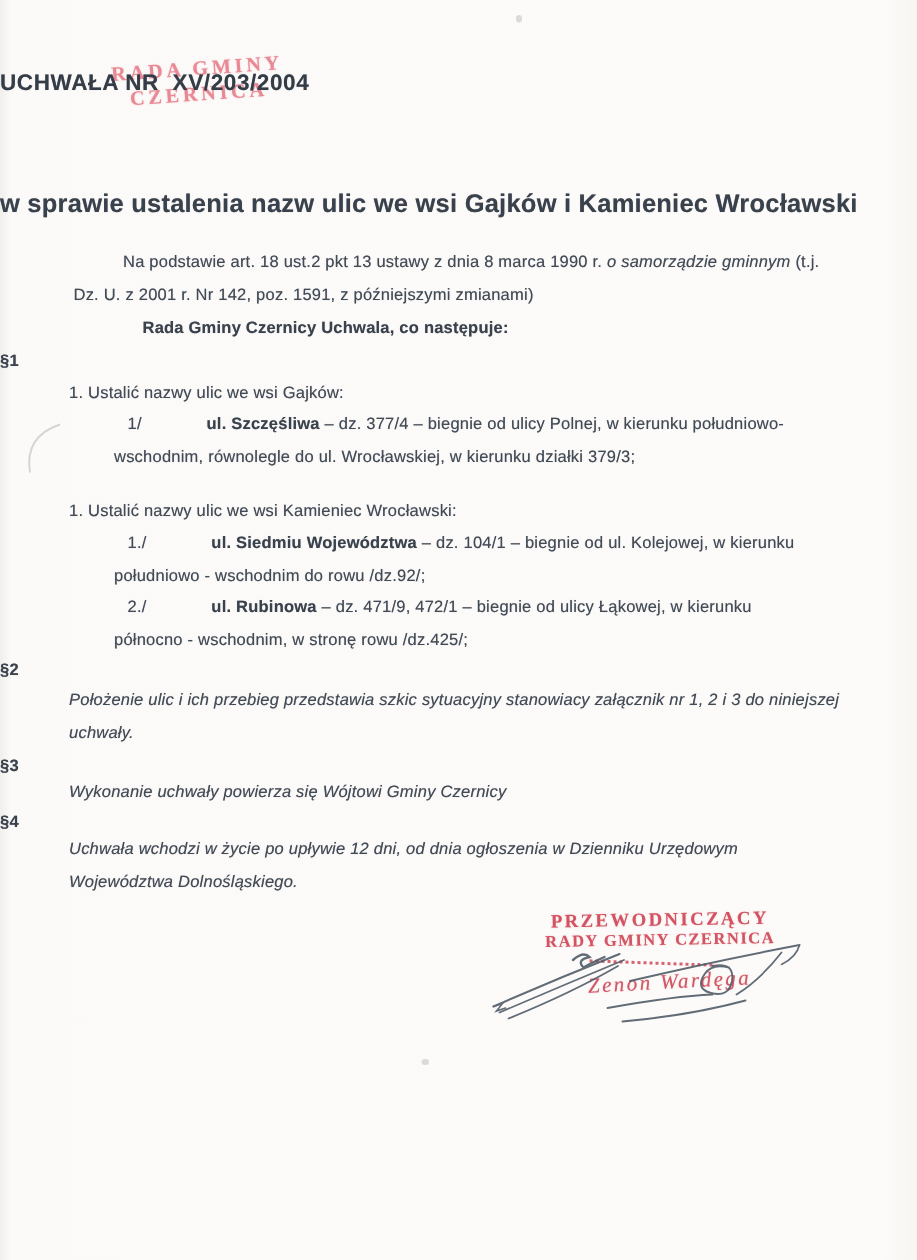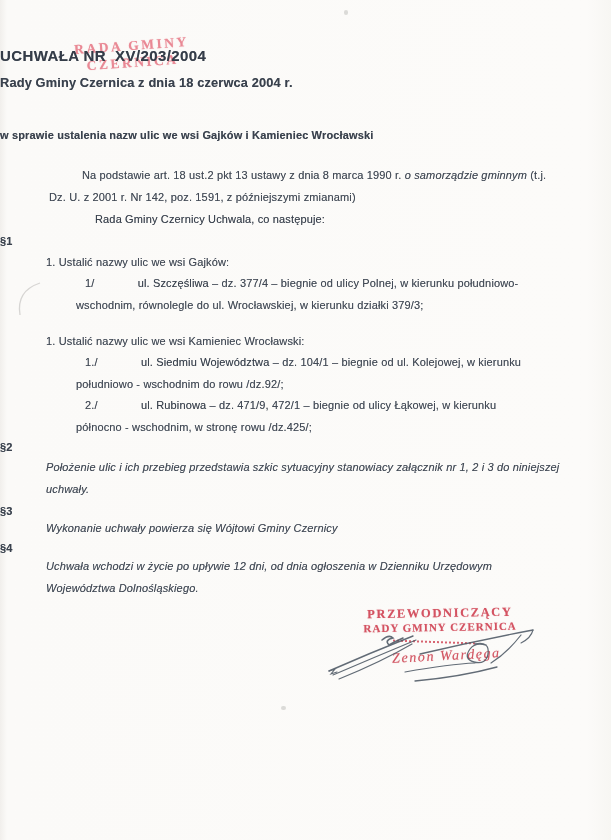--- a/index.html
+++ b/index.html
@@ -16,28 +16,28 @@
     color:#3f4753;
   }
   .txt{
     position:absolute;
     font-size:11px;
     line-height:21.5px;
     letter-spacing:.15px;
     color:#424a56;
     text-shadow:0 0 .5px rgba(66,74,86,.55);
   }
-  .bold{font-weight:normal;color:#39414d;padding-left:40px;}
+  .bold{font-weight:bold;color:#39414d;padding-left:40px;}
   .center{left:0;width:611px;text-align:left;}
   .title{
     top:45px;font-size:15px;font-weight:bold;letter-spacing:.4px;
     white-space:pre;color:#343c48;
   }
   .subtitle{top:72px;font-size:12.8px;font-weight:bold;color:#39414d;}
-  .subject{top:125px;font-size:11px;font-weight:bold;color:#39414d;}
+  .subject{top:125px;font-size:17px;font-weight:bold;color:#39414d;}
   .legal{top:165px;left:49px;width:515px;text-indent:33px;}
   .enacting{top:209px;left:55px;}
   .pmark{font-weight:600;color:#3a424e;}
   .item-label{left:46px;}
   .street{left:76px;width:468px;text-indent:9px;}
   .para{left:46px;width:515px;font-style:italic;}
   
   .stamp-top{
     position:absolute;left:62px;top:37px;width:140px;
     transform:rotate(-4deg);
@@ -82,21 +82,20 @@
 <body>
 
 <div class="page">
 
   <div class="stamp-top">
     <div>RADA GMINY</div>
     <div>CZERNICA</div>
   </div>
 
   <div class="txt center title">UCHWAŁA NR  XV/203/2004</div>
-  <div class="txt center subtitle">Rady Gminy Czernica z dnia 18 czerwca 2004 r.</div>
   <div class="txt center subject">w sprawie ustalenia nazw ulic we wsi Gajków i Kamieniec Wrocławski</div>
 
   <div class="txt legal"><span>Na podstawie art. 18 ust.2 pkt 13 ustawy z dnia 8 marca 1990 r. </span><i>o samorządzie gminnym</i><span> (t.j. Dz. U. z 2001 r. Nr 142, poz. 1591, z późniejszymi zmianami)</span></div>
   <div class="txt enacting bold">Rada Gminy Czernicy Uchwala, co następuje:</div>
 
   <div class="txt center pmark" style="top:231px">§1</div>
 
   <div class="txt item-label" style="top:252px">1. Ustalić nazwy ulic we wsi Gajków:</div>
 
   <div class="txt street" style="top:273px"><span>1/ </span><span class="bold">ul. Szczęśliwa</span><span> – dz. 377/4 – biegnie od ulicy Polnej, w kierunku południowo-wschodnim, równolegle do ul. Wrocławskiej, w kierunku działki 379/3;</span></div>

